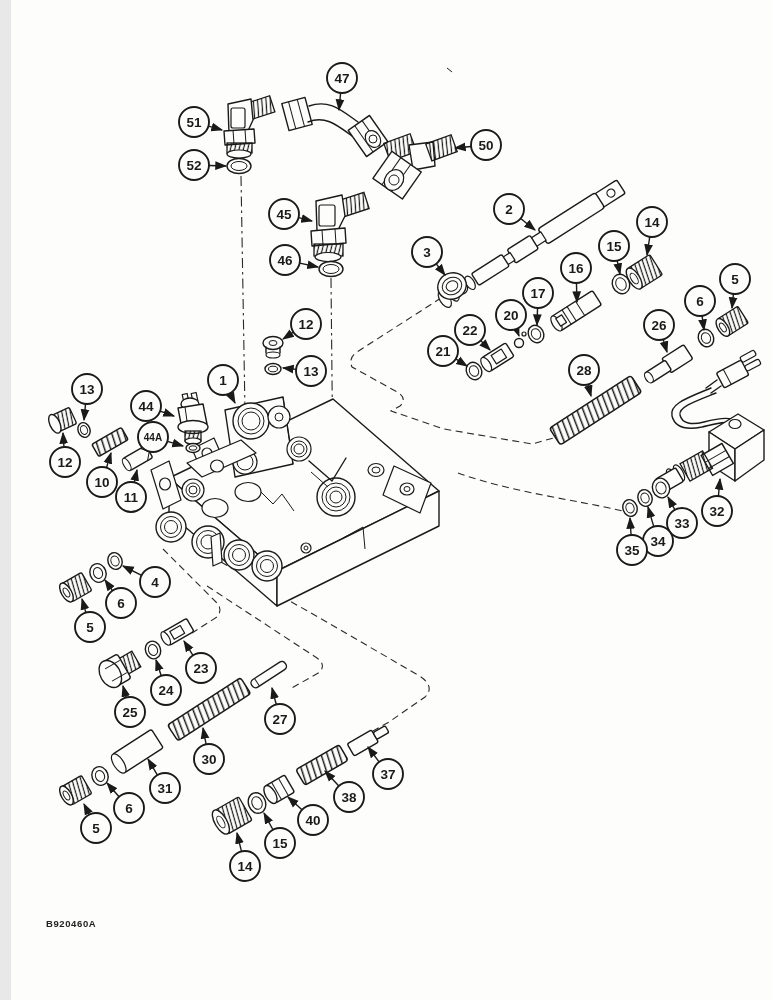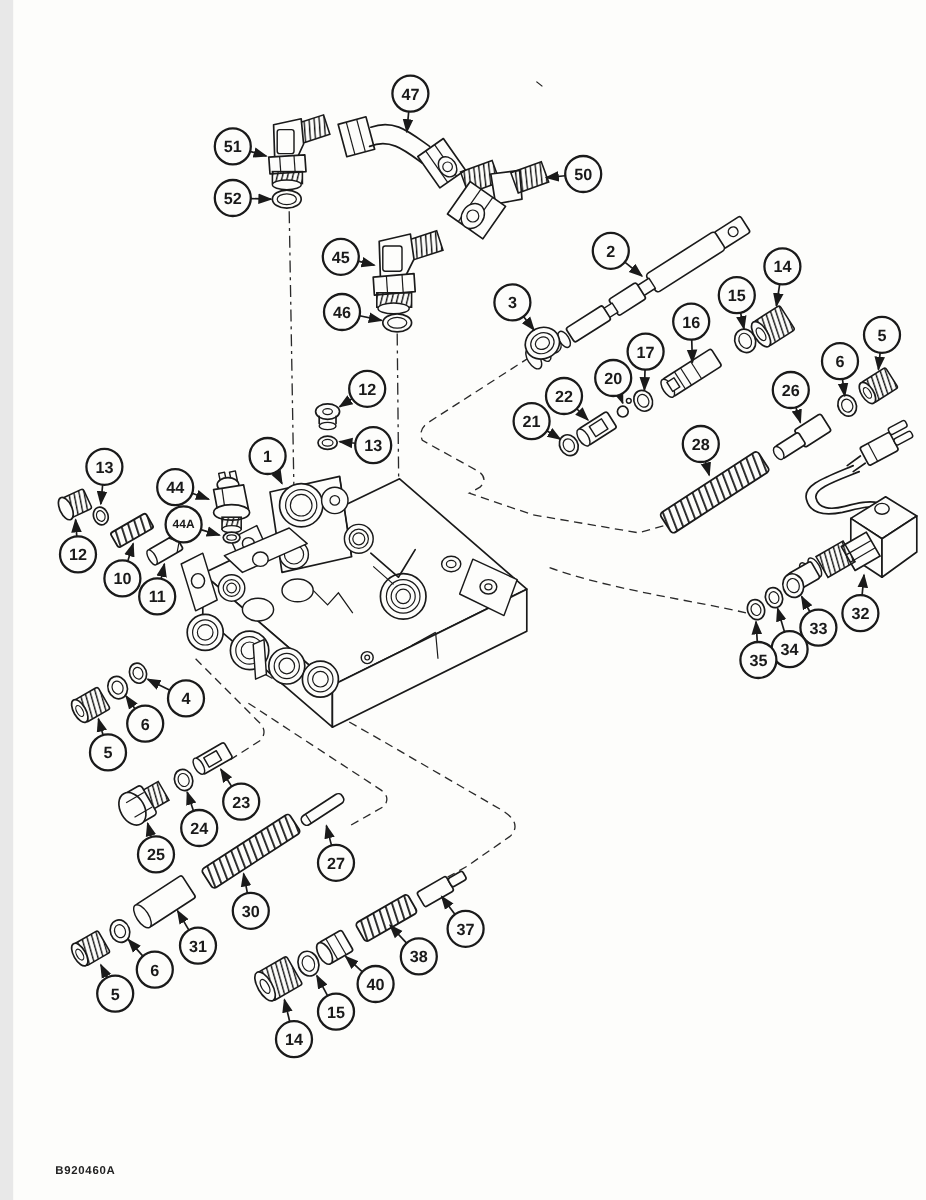--- a/index.html
+++ b/index.html
@@ -12,21 +12,21 @@
   .wt2{fill:#fdfdfb;stroke:#1a1a1a;stroke-width:1.2;stroke-linejoin:round;}
   .pat{fill:url(#thr);stroke:#1a1a1a;stroke-width:1.3;}
   .coilp{fill:url(#coil);stroke:#1a1a1a;stroke-width:1.5;}
   .dash{stroke:#2a2a2a;stroke-width:1.1;fill:none;stroke-dasharray:7 4.5;}
   .dashdot{stroke:#2a2a2a;stroke-width:1.1;fill:none;stroke-dasharray:10 4 2.5 4;}
   .leader{stroke:#1a1a1a;stroke-width:1.4;}
   .balloon{fill:#fdfdfb;stroke:#1a1a1a;stroke-width:1.9;}
   .balloon-num{font:600 13.5px "Liberation Sans",sans-serif;text-anchor:middle;
                dominant-baseline:central;fill:#1a1a1a;}
   .balloon-num.small{font-size:10px;}
-  #footer-code{position:absolute;left:35px;top:970px;font:bold 9.5px "Liberation Sans",sans-serif;
+  #footer-code{position:absolute;left:35px;top:918px;font:bold 9.5px "Liberation Sans",sans-serif;
                letter-spacing:.6px;color:#222;}
 </style>
 </head>
 <body>
 
 <div id="page">
 
 <svg width="772" height="1000" viewBox="0 0 772 1000">
   <defs>
     <pattern id="thr" patternUnits="userSpaceOnUse" width="4.2" height="4.2" patternTransform="rotate(14)">

